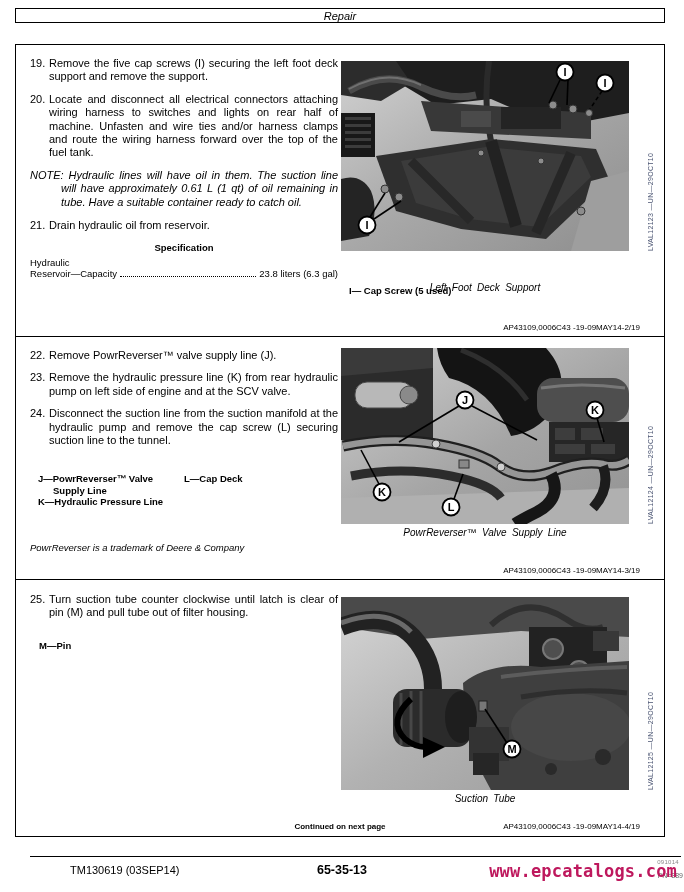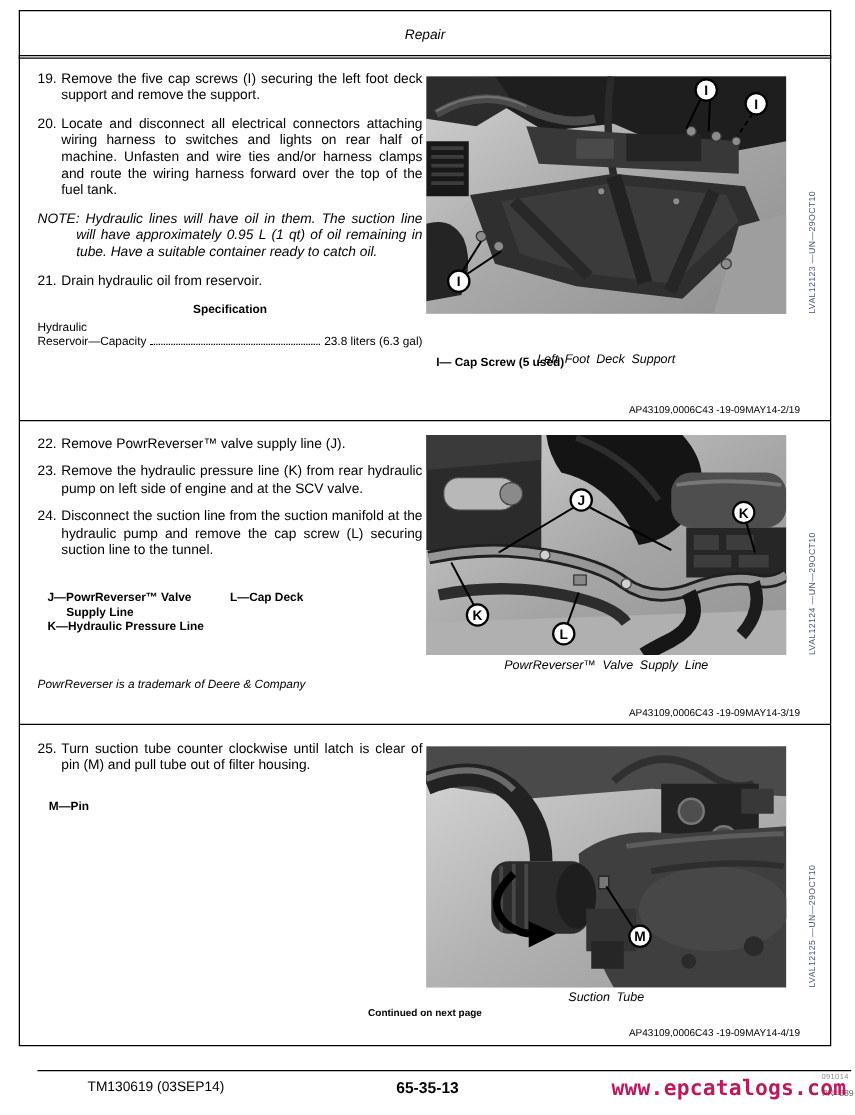--- a/index.html
+++ b/index.html
@@ -4,21 +4,21 @@
 <style>
   * { margin:0; padding:0; box-sizing:border-box; }
   html,body { background:#e8e8e8; }
   .page {
     position:relative; width:684px; height:892px; background:#fff;
     font-family:"Liberation Sans", sans-serif; color:#000; overflow:hidden;
     margin:0 auto;
   }
   
   .header-box {
-    position:absolute; left:15px; top:8px; width:650px; height:39px;
+    position:absolute; left:15px; top:8px; width:650px; height:15px;
     border:1px solid #000; display:flex; align-items:center; justify-content:center;
     font-size:11px; font-style:italic;
   }
   
   .main-box { position:absolute; left:15px; top:44px; width:650px; height:793px; border:1px solid #000; }
   .sec { position:relative; width:100%; }
   .sec1 { height:292px; border-bottom:1px solid #000; }
   .sec2 { height:243px; border-bottom:1px solid #000; }
   .sec3 { height:255px; }
 
@@ -39,21 +39,21 @@
   .caption { position:absolute; left:325px; width:288px; text-align:center; font-size:10px; font-style:italic; word-spacing:2.5px; }
   .imgcode {
     position:absolute; left:631px; width:13px; font-size:7px; color:#4a5472;
     writing-mode:vertical-rl; transform:rotate(180deg); text-align:left; letter-spacing:0.3px;
     white-space:nowrap; overflow:hidden;
   }
   .legend { position:absolute; font-size:9.5px; font-weight:bold; line-height:11.5px; }
   .legend .indent { padding-left:15px; }
   .ref { position:absolute; right:24px; bottom:4px; font-size:8px; }
   .trademark { position:absolute; left:14px; font-size:9.5px; font-style:italic; }
-  .continued { position:absolute; left:0; width:100%; bottom:20px; text-align:center; font-size:8px; font-weight:bold; }
+  .continued { position:absolute; left:0; width:100%; bottom:4px; text-align:center; font-size:8px; font-weight:bold; }
 
   
   .footer-rule { position:absolute; left:30px; top:856px; width:651px; border-top:1.5px solid #000; }
   .footer-doc { position:absolute; left:30px; top:864px; font-size:11px;margin-left:40px; }
   .footer-page { position:absolute; left:0; top:863px; width:684px; text-align:center; font-size:12.5px; font-weight:bold; }
   .stamp-date { position:absolute; right:5px; top:859px; font-size:6px; color:#8a8a8a; letter-spacing:0.3px; }
   .stamp-pn { position:absolute; right:1px; top:872px; font-size:7px; color:#666; z-index:1; }
   .watermark {
     position:absolute; right:7px; top:861px; z-index:2;
     font-family:"DejaVu Sans Mono", monospace; font-weight:bold; font-size:17px;
@@ -75,21 +75,21 @@
     <div class="sec sec1">
       <div class="col" style="top:12px;">
         <div class="step">
           <span class="num">19.</span>
           <span class="body">Remove the five cap screws (I) securing the left foot deck support and remove the support.</span>
         </div>
         <div class="step">
           <span class="num">20.</span>
           <span class="body">Locate and disconnect all electrical connectors attaching wiring harness to switches and lights on rear half of machine. Unfasten and wire ties and/or harness clamps and route the wiring harness forward over the top of the fuel tank.</span>
         </div>
-        <div class="note">NOTE: Hydraulic lines will have oil in them.  The suction line will have approximately 0.95 L (1 qt) of oil remaining in tube.  Have a suitable container ready to catch oil.</div>
+        <div class="note">NOTE: Hydraulic lines will have oil in them.  The suction line will have approximately 0.61 L (1 qt) of oil remaining in tube.  Have a suitable container ready to catch oil.</div>
         <div class="step">
           <span class="num">21.</span>
           <span class="body">Drain hydraulic oil from reservoir.</span>
         </div>
         <div class="spec-title">Specification</div>
         <div class="spec">
           <div>Hydraulic</div>
           <div class="spec-row">
             <span>Reservoir—Capacity</span>
             <span class="spec-leader"></span>

